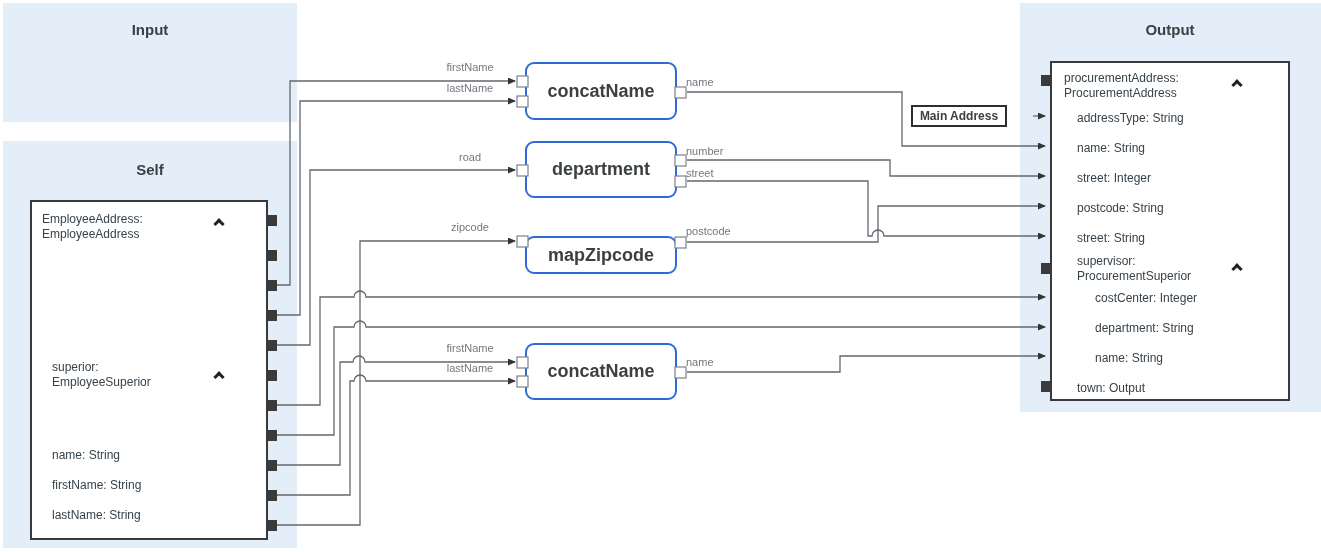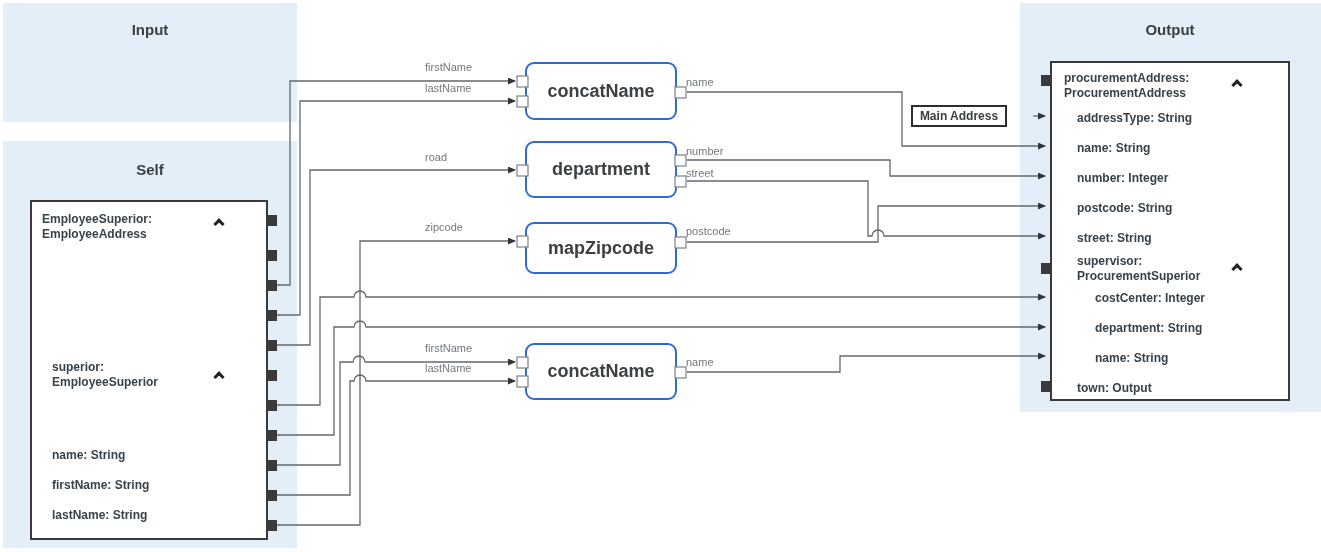--- a/index.html
+++ b/index.html
@@ -1,26 +1,26 @@
 <!DOCTYPE html>
 <html><head>
 <meta charset="utf-8">
 <style>
   html,body{margin:0;padding:0;background:#fff;}
   .canvas{position:relative;width:1321px;height:552px;background:#ffffff;
           font-family:"Liberation Sans",sans-serif;overflow:hidden;}
   .panel{position:absolute;background:#e4eef8;}
   .hdr{position:absolute;font-size:15px;font-weight:bold;color:#3c4043;text-align:center;}
   .node{position:absolute;background:#fff;border:2px solid #3a3a3a;box-sizing:border-box;}
-  .row{position:absolute;font-size:12px;font-weight:bold;color:#37424a;line-height:15px;white-space:pre;}
+  .row{position:absolute;font-size:12px;font-weight:normal;color:#37424a;line-height:15px;white-space:pre;}
   .tbox{position:absolute;background:#fff;border:2px solid #2e6bd6;border-radius:9px;box-sizing:border-box;
         display:flex;align-items:center;justify-content:center;
         font-size:18px;font-weight:bold;color:#3c4043;}
   .wlab{position:absolute;font-size:11px;color:#73787d;line-height:13px;white-space:pre;}
-  .wlab.r{width:90px;text-align:left;}
+  .wlab.r{width:90px;text-align:center;}
   .chev{position:absolute;width:8px;height:8px;border-left:3px solid #222;border-top:3px solid #222;
         transform:rotate(45deg);box-sizing:border-box;}
   .ma{position:absolute;border:2px solid #2d2d2d;background:#fff;box-sizing:border-box;
       display:flex;align-items:center;justify-content:center;
       font-size:12px;font-weight:bold;color:#3c4043;}
   svg.wires{position:absolute;left:0;top:0;}
 </style>
 </head>
 <body>
 
@@ -28,40 +28,40 @@
 
   <div class="panel" style="left:3px;top:3px;width:294px;height:119px;"></div>
   <div class="panel" style="left:3px;top:141px;width:294px;height:407px;"></div>
   <div class="panel" style="left:1020px;top:3px;width:301px;height:409px;"></div>
 
   <div class="hdr" style="left:60px;top:21px;width:180px;">Input</div>
   <div class="hdr" style="left:60px;top:161px;width:180px;">Self</div>
   <div class="hdr" style="left:1080px;top:21px;width:180px;">Output</div>
 
   <div class="node" style="left:30px;top:200px;width:238px;height:340px;">
-    <div class="row" style="left:10px;top:10px;"><span>EmployeeSuperior:</span>
+    <div class="row" style="left:10px;top:10px;"><span>EmployeeAddress:</span>
 <span>EmployeeAddress</span></div>
     <span class="chev" style="left:183px;top:18px;"></span>
     <div class="row" style="left:20px;top:246px;">name: String</div>
     <div class="row" style="left:20px;top:276px;">firstName: String</div>
     <div class="row" style="left:20px;top:306px;">lastName: String</div>
     <div class="row" style="left:32px;top:336px;margin-top:44px;">road: String</div>
     <div class="row" style="left:20px;top:158px;"><span>superior:</span>
 <span>EmployeeSuperior</span></div>
     <span class="chev" style="left:183px;top:171px;"></span>
 
   </div>
 
   <div class="tbox" style="left:525px;top:62px;width:152px;height:58px;">
     <span>concatName</span>
     </div>
   <div class="tbox" style="left:525px;top:141px;width:152px;height:57px;">
     <span>department</span>
     </div>
-  <div class="tbox" style="left:525px;top:222px;width:152px;height:52px;align-items:center;">
+  <div class="tbox" style="left:525px;top:236px;width:152px;height:38px;align-items:center;">
     <span>mapZipcode</span>
     </div>
   <div class="tbox" style="left:525px;top:343px;width:152px;height:57px;">
     <span>concatName</span>
     </div>
 
   <div class="wlab r" style="left:425px;top:61px;">firstName</div>
   <div class="wlab r" style="left:425px;top:82px;">lastName</div>
   <div class="wlab" style="left:686px;top:76px;">name</div>
   <div class="wlab r" style="left:425px;top:151px;">road</div>
@@ -76,21 +76,21 @@
   <div class="ma" style="left:911px;top:105px;width:96px;height:22px;">
     <span>Main Address</span>
     </div>
 
   <div class="node" style="left:1050px;top:61px;width:240px;height:340px;">
     <div class="row" style="left:12px;top:8px;"><span>procurementAddress:</span>
 <span>ProcurementAddress</span></div>
     <span class="chev" style="left:181px;top:18px;"></span>
     <div class="row" style="left:25px;top:48px;">addressType: String</div>
     <div class="row" style="left:25px;top:78px;">name: String</div>
-    <div class="row" style="left:25px;top:108px;">number: Integer</div>
+    <div class="row" style="left:25px;top:108px;">street: Integer</div>
     <div class="row" style="left:25px;top:138px;">postcode: String</div>
     <div class="row" style="left:25px;top:168px;">street: String</div>
     <div class="row" style="left:25px;top:191px;"><span>supervisor:</span>
 <span>ProcurementSuperior</span></div>
     <span class="chev" style="left:181px;top:202px;"></span>
     <div class="row" style="left:43px;top:228px;">costCenter: Integer</div>
     <div class="row" style="left:43px;top:258px;">department: String</div>
     <div class="row" style="left:43px;top:288px;">name: String</div>
     <div class="row" style="left:25px;top:318px;">town: Output</div>
   </div>

